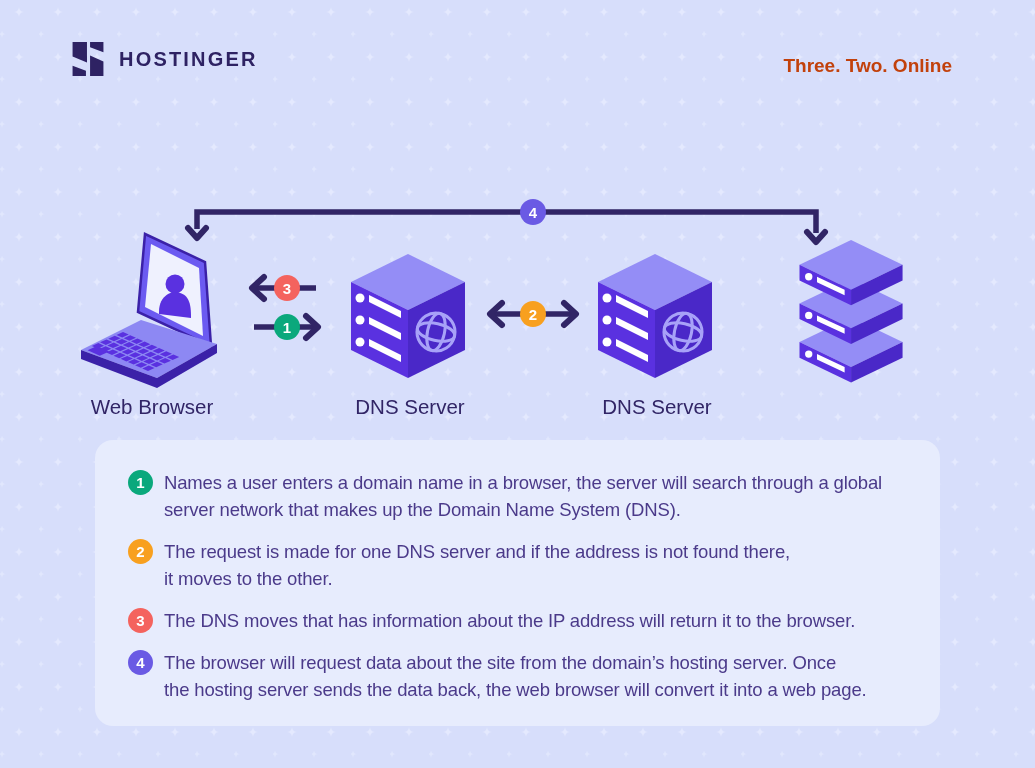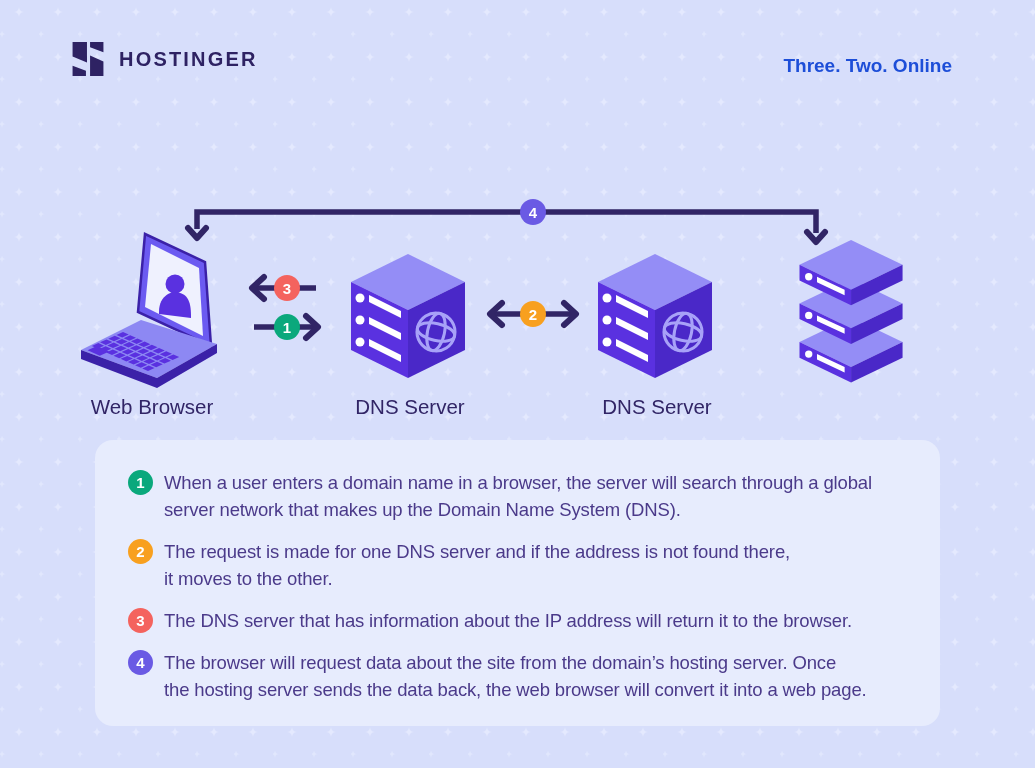--- a/index.html
+++ b/index.html
@@ -4,21 +4,21 @@
 <style>
   html,body{margin:0;padding:0;}
   body{font-family:"Liberation Sans","DejaVu Sans",sans-serif;}
   .stage{position:relative;width:1035px;height:768px;background:#d7defb;overflow:hidden;}
   .stage svg.bg{position:absolute;left:0;top:0;z-index:0;}
   .abs{position:absolute;}
 
   
   .brand{left:70px;top:41px;display:flex;align-items:center;gap:13px;z-index:3;}
   .brand-name{font-size:20px;font-weight:800;letter-spacing:2.2px;color:#2e2263;}
-  .tagline{right:83px;top:55px;font-size:19px;font-weight:700;color:#1d4ed8;z-index:3;}
+  .tagline{right:83px;top:55px;font-size:19px;font-weight:700;color:#c2410c;z-index:3;}
 
   
   .title{left:71px;top:126px;font-size:39px;font-weight:700;color:#37286f;letter-spacing:-0.3px;z-index:3;}
 
   
   .art{position:absolute;left:0;top:0;z-index:2;}
   .node-label{top:395px;transform:translateX(-50%);font-size:20.5px;font-weight:400;color:#312566;white-space:nowrap;z-index:4;}
   .dbadge{width:26px;height:26px;border-radius:50%;color:#fff;font-size:15px;font-weight:700;
           display:flex;align-items:center;justify-content:center;z-index:5;}
   .badge-green{background:#0aa87c;}
@@ -173,31 +173,31 @@
   <div class="abs dbadge badge-green" style="left:274px;top:314px;">1</div>
   <div class="abs dbadge badge-orange" style="left:520px;top:301px;">2</div>
 
   <div class="abs node-label" style="left:152px;">Web Browser</div>
   <div class="abs node-label" style="left:410px;">DNS Server</div>
   <div class="abs node-label" style="left:657px;">DNS Server</div>
 
   <div class="abs panel">
     <div class="step-row">
       <span class="step-badge badge-green">1</span>
-      <p class="step-text">When a user enters a domain name in a browser, the server will search through a global
+      <p class="step-text">Names a user enters a domain name in a browser, the server will search through a global
 server network that makes up the Domain Name System (DNS).</p>
     </div>
     <div class="step-row">
       <span class="step-badge badge-orange">2</span>
       <p class="step-text">The request is made for one DNS server and if the address is not found there,
 it moves to the other.</p>
     </div>
     <div class="step-row">
       <span class="step-badge badge-red">3</span>
-      <p class="step-text">The DNS server that has information about the IP address will return it to the browser.</p>
+      <p class="step-text">The DNS moves that has information about the IP address will return it to the browser.</p>
     </div>
     <div class="step-row">
       <span class="step-badge badge-purple">4</span>
       <p class="step-text">The browser will request data about the site from the domain’s hosting server. Once
 the hosting server sends the data back, the web browser will convert it into a web page.</p>
     </div>
   </div>
 
 </div>
 

